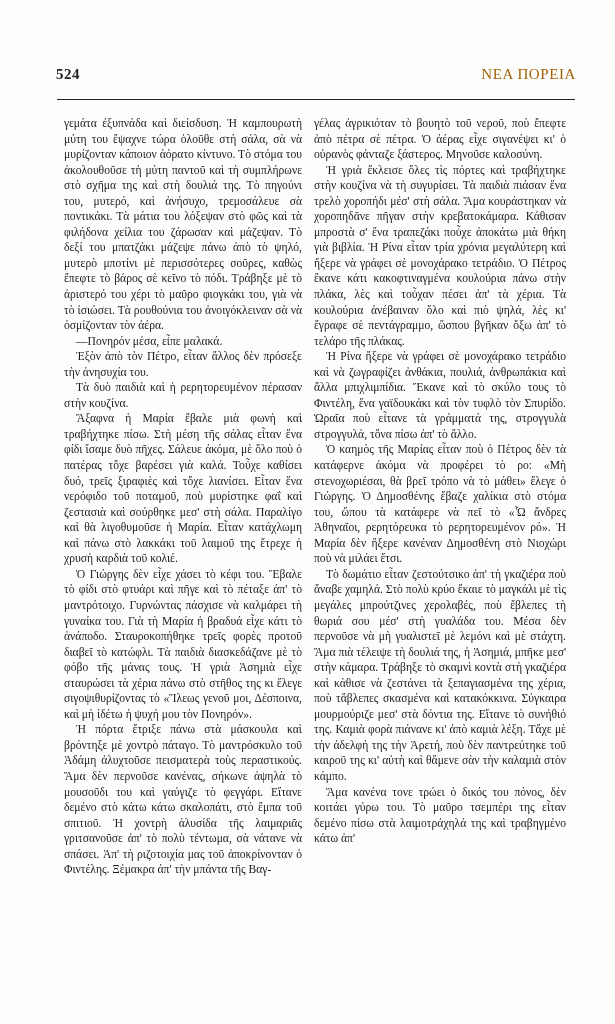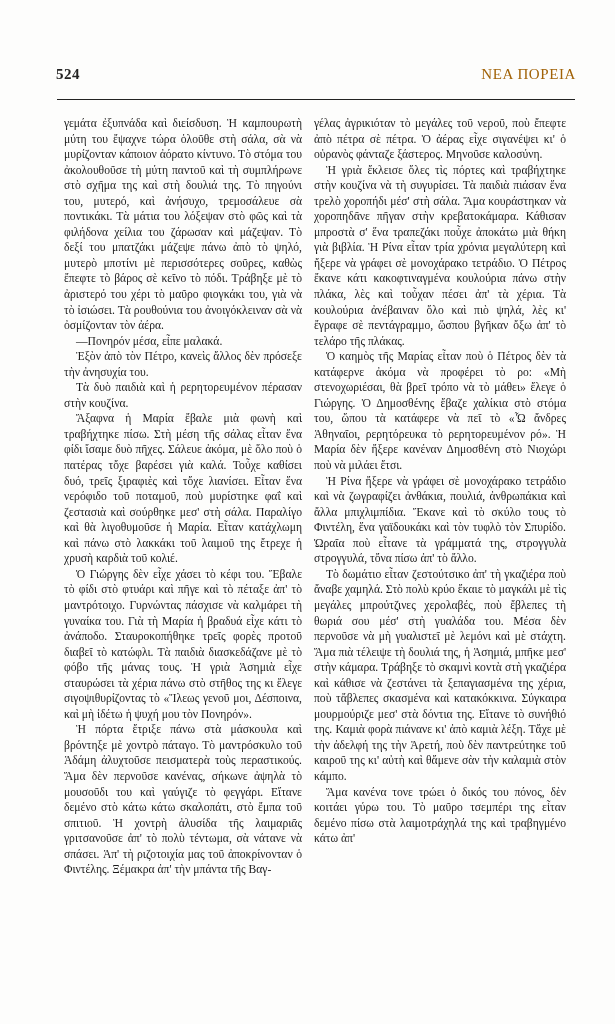--- a/index.html
+++ b/index.html
@@ -88,29 +88,29 @@
 
   <div class="running-head">
     <span class="page-number">524</span>
     <span class="journal-title">ΝΕΑ ΠΟΡΕΙΑ</span>
   </div>
   <div class="head-rule"></div>
 
   <div class="column col-left">
     <p class="para noindent">γεμάτα ἐξυπνάδα καὶ διείσδυση. Ἡ καμπουρωτὴ μύτη του ἔψαχνε τώρα ὁλοῦθε στὴ σάλα, σὰ νὰ μυρίζονταν κάποιον ἀόρατο κίντυνο. Τὸ στόμα του ἀκολουθοῦσε τὴ μύτη παντοῦ καὶ τὴ συμπλήρωνε στὸ σχῆμα της καὶ στὴ δουλιά της. Τὸ πηγούνι του, μυτερό, καὶ ἀνήσυχο, τρεμοσάλευε σὰ ποντικάκι. Τὰ μάτια του λόξεψαν στὸ φῶς καὶ τὰ φιλήδονα χείλια του ζάρωσαν καὶ μάζεψαν. Τὸ δεξί του μπατζάκι μάζεψε πάνω ἀπὸ τὸ ψηλό, μυτερὸ μποτίνι μὲ περισσότερες σοῦρες, καθὼς ἔπεφτε τὸ βάρος σὲ κεῖνο τὸ πόδι. Τράβηξε μὲ τὸ ἀριστερό του χέρι τὸ μαῦρο φιογκάκι του, γιὰ νὰ τὸ ἰσιώσει. Τὰ ρουθούνια του ἀνοιγόκλειναν σὰ νὰ ὀσμίζονταν τὸν ἀέρα.</p>
     <p class="para">—Πονηρόν μέσα, εἶπε μαλακά.</p>
-    <p class="para">Ἐξὸν ἀπὸ τὸν Πέτρο, κανεὶς ἄλλος δὲν πρόσεξε τὴν ἀνησυχία του.</p>
+    <p class="para">Ἐξὸν ἀπὸ τὸν Πέτρο, εἶταν ἄλλος δὲν πρόσεξε τὴν ἀνησυχία του.</p>
     <p class="para">Τὰ δυὸ παιδιὰ καὶ ἡ ρερητορευμένον πέρασαν στὴν κουζίνα.</p>
     <p class="para">Ἄξαφνα ἡ Μαρία ἔβαλε μιὰ φωνὴ καὶ τραβήχτηκε πίσω. Στὴ μέση τῆς σάλας εἶταν ἕνα φίδι ἴσαμε δυὸ πῆχες. Σάλευε ἀκόμα, μὲ ὅλο ποὺ ὁ πατέρας τὄχε βαρέσει γιὰ καλά. Τοὖχε καθίσει δυό, τρεῖς ξιραφιὲς καὶ τὄχε λιανίσει. Εἶταν ἕνα νερόφιδο τοῦ ποταμοῦ, ποὺ μυρίστηκε φαΐ καὶ ζεστασιὰ καὶ σούρθηκε μεσ' στὴ σάλα. Παραλίγο καὶ θὰ λιγοθυμοῦσε ἡ Μαρία. Εἶταν κατάχλωμη καὶ πάνω στὸ λακκάκι τοῦ λαιμοῦ της ἔτρεχε ἡ χρυσὴ καρδιὰ τοῦ κολιέ.</p>
     <p class="para">Ὁ Γιώργης δὲν εἶχε χάσει τὸ κέφι του. Ἔβαλε τὸ φίδι στὸ φτυάρι καὶ πῆγε καὶ τὸ πέταξε ἀπ' τὸ μαντρότοιχο. Γυρνώντας πάσχισε νὰ καλμάρει τὴ γυναίκα του. Γιὰ τὴ Μαρία ἡ βραδυά εἶχε κάτι τὸ ἀνάποδο. Σταυροκοπήθηκε τρεῖς φορὲς προτοῦ διαβεῖ τὸ κατώφλι. Τὰ παιδιὰ διασκεδάζανε μὲ τὸ φόβο τῆς μάνας τους. Ἡ γριὰ Ἀσημιὰ εἶχε σταυρώσει τὰ χέρια πάνω στὸ στῆθος της κι ἔλεγε σιγοψιθυρίζοντας τὸ «Ἵλεως γενοῦ μοι, Δέσποινα, καὶ μὴ ἰδέτω ἡ ψυχή μου τὸν Πονηρόν».</p>
     <p class="para">Ἡ πόρτα ἔτριξε πάνω στὰ μάσκουλα καὶ βρόντηξε μὲ χοντρὸ πάταγο. Τὸ μαντρόσκυλο τοῦ Ἀδάμη ἀλυχτοῦσε πεισματερὰ τοὺς περαστικούς. Ἅμα δὲν περνοῦσε κανένας, σήκωνε ἀψηλὰ τὸ μουσοῦδι του καὶ γαύγιζε τὸ φεγγάρι. Εἴτανε δεμένο στὸ κάτω κάτω σκαλοπάτι, στὸ ἔμπα τοῦ σπιτιοῦ. Ἡ χοντρὴ ἀλυσίδα τῆς λαιμαριᾶς γριτσανοῦσε ἀπ' τὸ πολὺ τέντωμα, σὰ νάτανε νὰ σπάσει. Ἀπ' τὴ ριζοτοιχία μας τοῦ ἀποκρίνονταν ὁ Φιντέλης. Ξέμακρα ἀπ' τὴν μπάντα τῆς Βαγ-</p>
   </div>
 
   <div class="column col-right">
-    <p class="para noindent">γέλας ἀγρικιόταν τὸ μεγάλες τοῦ νεροῦ, ποὺ ἔπεφτε ἀπὸ πέτρα σὲ πέτρα. Ὁ ἀέρας εἶχε σιγανέψει κι' ὁ οὐρανὸς φάνταζε ξάστερος. Μηνοῦσε καλοσύνη.</p>
+    <p class="para noindent">γέλας ἀγρικιόταν τὸ βουητὸ τοῦ νεροῦ, ποὺ ἔπεφτε ἀπὸ πέτρα σὲ πέτρα. Ὁ ἀέρας εἶχε σιγανέψει κι' ὁ οὐρανὸς φάνταζε ξάστερος. Μηνοῦσε καλοσύνη.</p>
     <p class="para">Ἡ γριὰ ἔκλεισε ὅλες τὶς πόρτες καὶ τραβήχτηκε στὴν κουζίνα νὰ τὴ συγυρίσει. Τὰ παιδιὰ πιάσαν ἕνα τρελὸ χοροπήδι μέσ' στὴ σάλα. Ἅμα κουράστηκαν νὰ χοροπηδᾶνε πῆγαν στὴν κρεβατοκάμαρα. Κάθισαν μπροστὰ σ' ἕνα τραπεζάκι ποὖχε ἀποκάτω μιὰ θήκη γιὰ βιβλία. Ἡ Ρίνα εἶταν τρία χρόνια μεγαλύτερη καὶ ἤξερε νὰ γράφει σὲ μονοχάρακο τετράδιο. Ὁ Πέτρος ἔκανε κάτι κακοφτιναγμένα κουλούρια πάνω στὴν πλάκα, λὲς καὶ τοὖχαν πέσει ἀπ' τὰ χέρια. Τὰ κουλούρια ἀνέβαιναν ὅλο καὶ πιὸ ψηλά, λὲς κι' ἔγραφε σὲ πεντάγραμμο, ὥσπου βγῆκαν ὄξω ἀπ' τὸ τελάρο τῆς πλάκας.</p>
+    <p class="para">Ἡ Ρίνα ἤξερε νὰ γράφει σὲ μονοχάρακο τετράδιο καὶ νὰ ζωγραφίζει ἀνθάκια, πουλιά, ἀνθρωπάκια καὶ ἄλλα μπιχλιμπίδια. Ἔκανε καὶ τὸ σκύλο τους τὸ Φιντέλη, ἕνα γαϊδουκάκι καὶ τὸν τυφλὸ τὸν Σπυρίδο. Ὡραῖα ποὺ εἶτανε τὰ γράμματά της, στρογγυλὰ στρογγυλά, τὄνα πίσω ἀπ' τὸ ἄλλο.</p>
     <p class="para">Ὁ καημὸς τῆς Μαρίας εἶταν ποὺ ὁ Πέτρος δὲν τὰ κατάφερνε ἀκόμα νὰ προφέρει τὸ ρο: «Μὴ στενοχωριέσαι, θὰ βρεῖ τρόπο νὰ τὸ μάθει» ἔλεγε ὁ Γιώργης. Ὁ Δημοσθένης ἔβαζε χαλίκια στὸ στόμα του, ὥπου τὰ κατάφερε νὰ πεῖ τὸ «Ὦ ἄνδρες Ἀθηναῖοι, ρερητόρευκα τὸ ρερητορευμένον ρό». Ἡ Μαρία δὲν ἤξερε κανέναν Δημοσθένη στὸ Νιοχώρι ποὺ νὰ μιλάει ἔτσι.</p>
-    <p class="para">Ἡ Ρίνα ἤξερε νὰ γράφει σὲ μονοχάρακο τετράδιο καὶ νὰ ζωγραφίζει ἀνθάκια, πουλιά, ἀνθρωπάκια καὶ ἄλλα μπιχλιμπίδια. Ἔκανε καὶ τὸ σκύλο τους τὸ Φιντέλη, ἕνα γαϊδουκάκι καὶ τὸν τυφλὸ τὸν Σπυρίδο. Ὡραῖα ποὺ εἶτανε τὰ γράμματά της, στρογγυλὰ στρογγυλά, τὄνα πίσω ἀπ' τὸ ἄλλο.</p>
     <p class="para">Τὸ δωμάτιο εἶταν ζεστούτσικο ἀπ' τὴ γκαζιέρα ποὺ ἄναβε χαμηλά. Στὸ πολὺ κρύο ἔκαιε τὸ μαγκάλι μὲ τὶς μεγάλες μπρούτζινες χερολαβές, ποὺ ἔβλεπες τὴ θωριά σου μέσ' στὴ γυαλάδα του. Μέσα δὲν περνοῦσε νὰ μὴ γυαλιστεῖ μὲ λεμόνι καὶ μὲ στάχτη. Ἅμα πιὰ τέλειψε τὴ δουλιά της, ἡ Ἀσημιά, μπῆκε μεσ' στὴν κάμαρα. Τράβηξε τὸ σκαμνὶ κοντὰ στὴ γκαζιέρα καὶ κάθισε νὰ ζεστάνει τὰ ξεπαγιασμένα της χέρια, ποὺ τἄβλεπες σκασμένα καὶ κατακόκκινα. Σύγκαιρα μουρμούριζε μεσ' στὰ δόντια της. Εἴτανε τὸ συνήθιό της. Καμιὰ φορὰ πιάνανε κι' ἀπὸ καμιὰ λέξη. Τἄχε μὲ τὴν ἀδελφή της τὴν Ἀρετή, ποὺ δὲν παντρεύτηκε τοῦ καιροῦ της κι' αὐτὴ καὶ θἄμενε σὰν τὴν καλαμιὰ στὸν κάμπο.</p>
     <p class="para">Ἅμα κανένα τονε τρώει ὁ δικός του πόνος, δὲν κοιτάει γύρω του. Τὸ μαῦρο τσεμπέρι της εἶταν δεμένο πίσω στὰ λαιμοτράχηλά της καὶ τραβηγμένο κάτω ἀπ'</p>
   </div>
 
 </div>
 
 </body></html>

